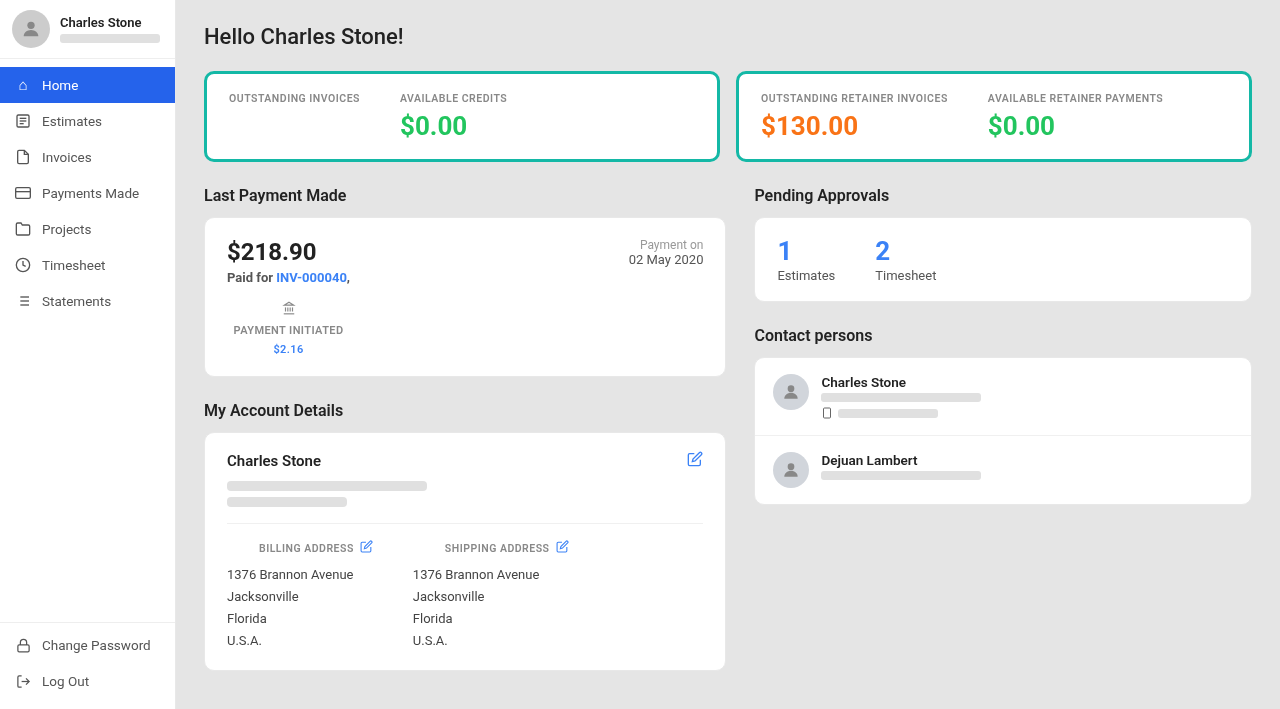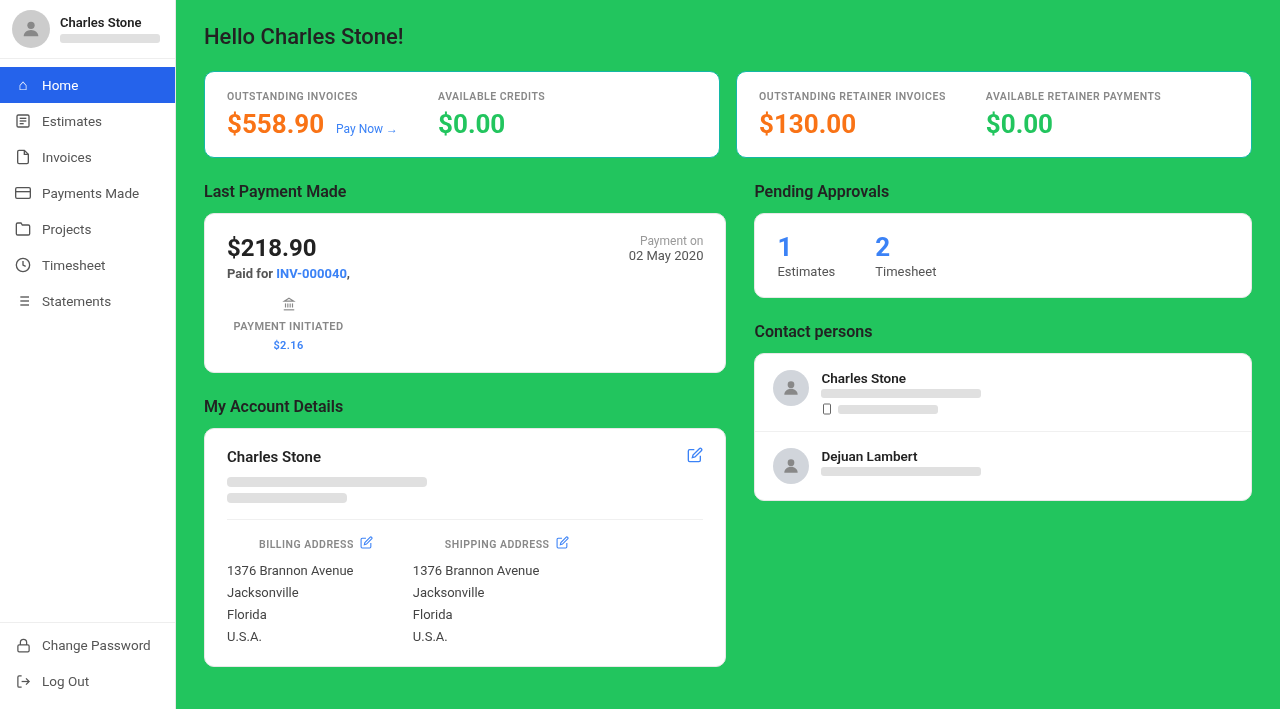--- a/index.html
+++ b/index.html
@@ -57,27 +57,27 @@
       display: flex;
       align-items: center;
       padding: 9px 14px;
       cursor: pointer;
       gap: 10px;
       color: #555;
       font-size: 13.5px;
     }
 
     
-    .main { flex: 1; overflow-y: auto; padding: 24px 28px; background: #22c55e; }
+    .main { flex: 1; overflow-y: auto; padding: 24px 28px; background: #e5e5e5; }
 
     .page-greeting { font-size: 22px; font-weight: 500; color: #222; margin-bottom: 22px; }
 
     
     .cards-row { display: flex; gap: 16px; margin-bottom: 24px; }
-    .card { background: #fff; border-radius: 10px; border: 1px solid #14b8a6; padding: 18px 22px; }
+    .card { background: #fff; border-radius: 10px; border: 3px solid #14b8a6; padding: 18px 22px; }
     .card-full { flex: 2; }
 
     .card-section { display: flex; gap: 40px; }
     .card-block { }
     .card-label { font-size: 10.5px; font-weight: 600; color: #888; text-transform: uppercase; letter-spacing: 0.5px; margin-bottom: 6px; }
     .card-amount-orange { font-size: 26px; font-weight: 700; color: #f97316; }
     .card-amount-green { font-size: 26px; font-weight: 700; color: #22c55e; }
     .pay-now { font-size: 12px; color: #3b82f6; margin-left: 8px; cursor: pointer; text-decoration: none; }
 
     
@@ -238,24 +238,20 @@
 
 <main class="main">
 
   <h1 class="page-greeting">Hello Charles Stone!</h1>
 
   <div class="cards-row">
     <div class="card card-full">
       <div class="card-section">
         <div class="card-block">
           <div class="card-label">OUTSTANDING INVOICES</div>
-          <div style="display:flex;align-items:baseline;gap:4px;">
-            <span class="card-amount-orange">$558.90</span>
-            <a class="pay-now">Pay Now →</a>
-          </div>
         </div>
         <div class="card-block">
           <div class="card-label">AVAILABLE CREDITS</div>
           <span class="card-amount-green">$0.00</span>
         </div>
       </div>
     </div>
 
     <div class="card card-full">
       <div class="card-section">

